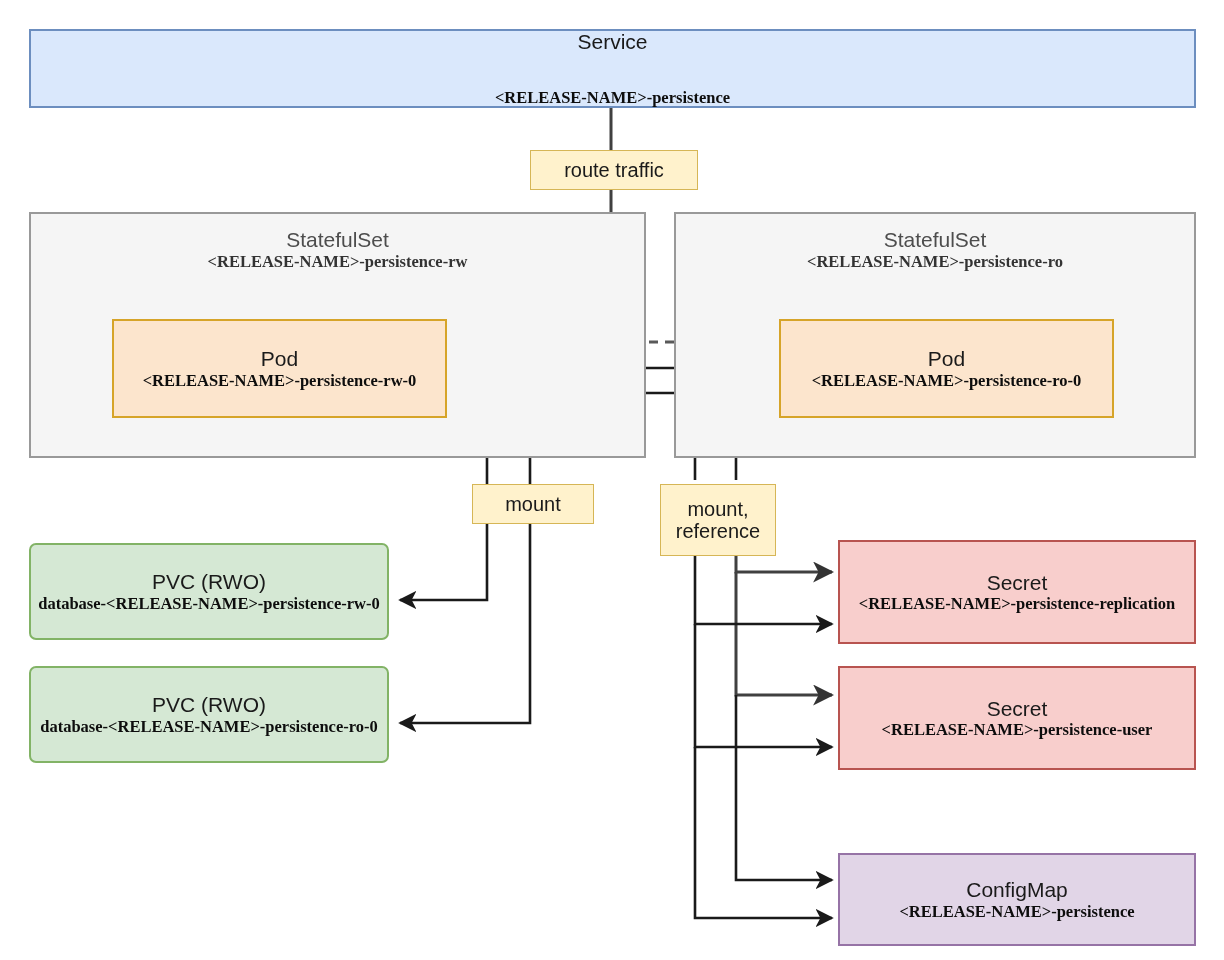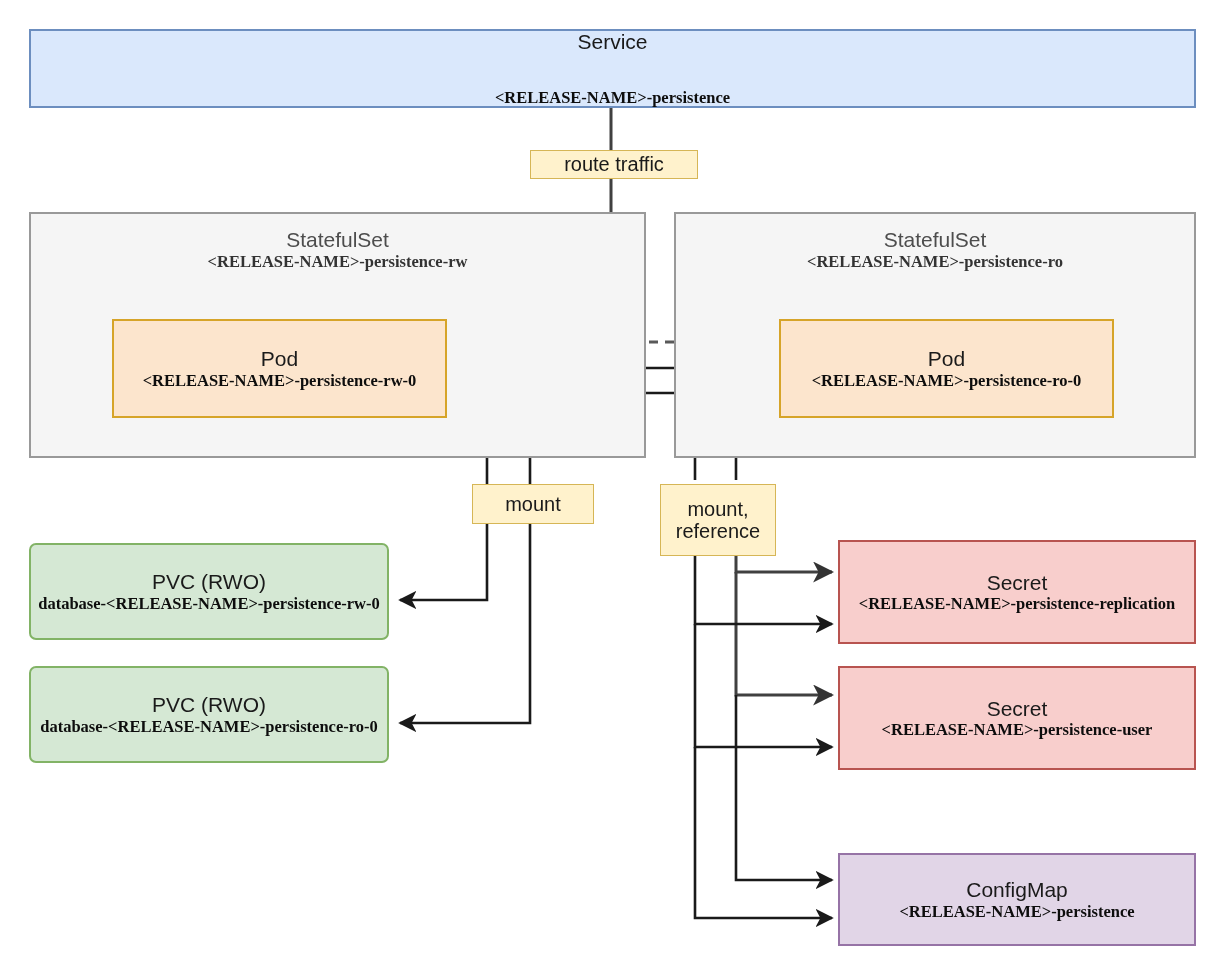--- a/index.html
+++ b/index.html
@@ -190,21 +190,21 @@
   <div class="node secret" style="left:838px; top:666px; width:358px; height:104px;">
     <div class="title">Secret</div>
     <div class="subtitle">&lt;RELEASE-NAME&gt;-persistence-user</div>
   </div>
 
   <div class="node configmap" style="left:838px; top:853px; width:358px; height:93px;">
     <div class="title">ConfigMap</div>
     <div class="subtitle">&lt;RELEASE-NAME&gt;-persistence</div>
   </div>
 
-  <div class="edge-label" style="left:530px; top:150px; width:168px; height:29px;text-align:right;">
+  <div class="edge-label" style="left:530px; top:150px; width:168px; height:40px;text-align:right;">
     <span>route traffic</span>
   </div>
 
   <div class="edge-label" style="left:472px; top:484px; width:122px; height:40px;">
     <span>mount</span>
   </div>
 
   <div class="edge-label" style="left:660px; top:484px; width:116px; height:72px; flex-direction:column;">
     <span>mount,</span>
     <span>reference</span>

